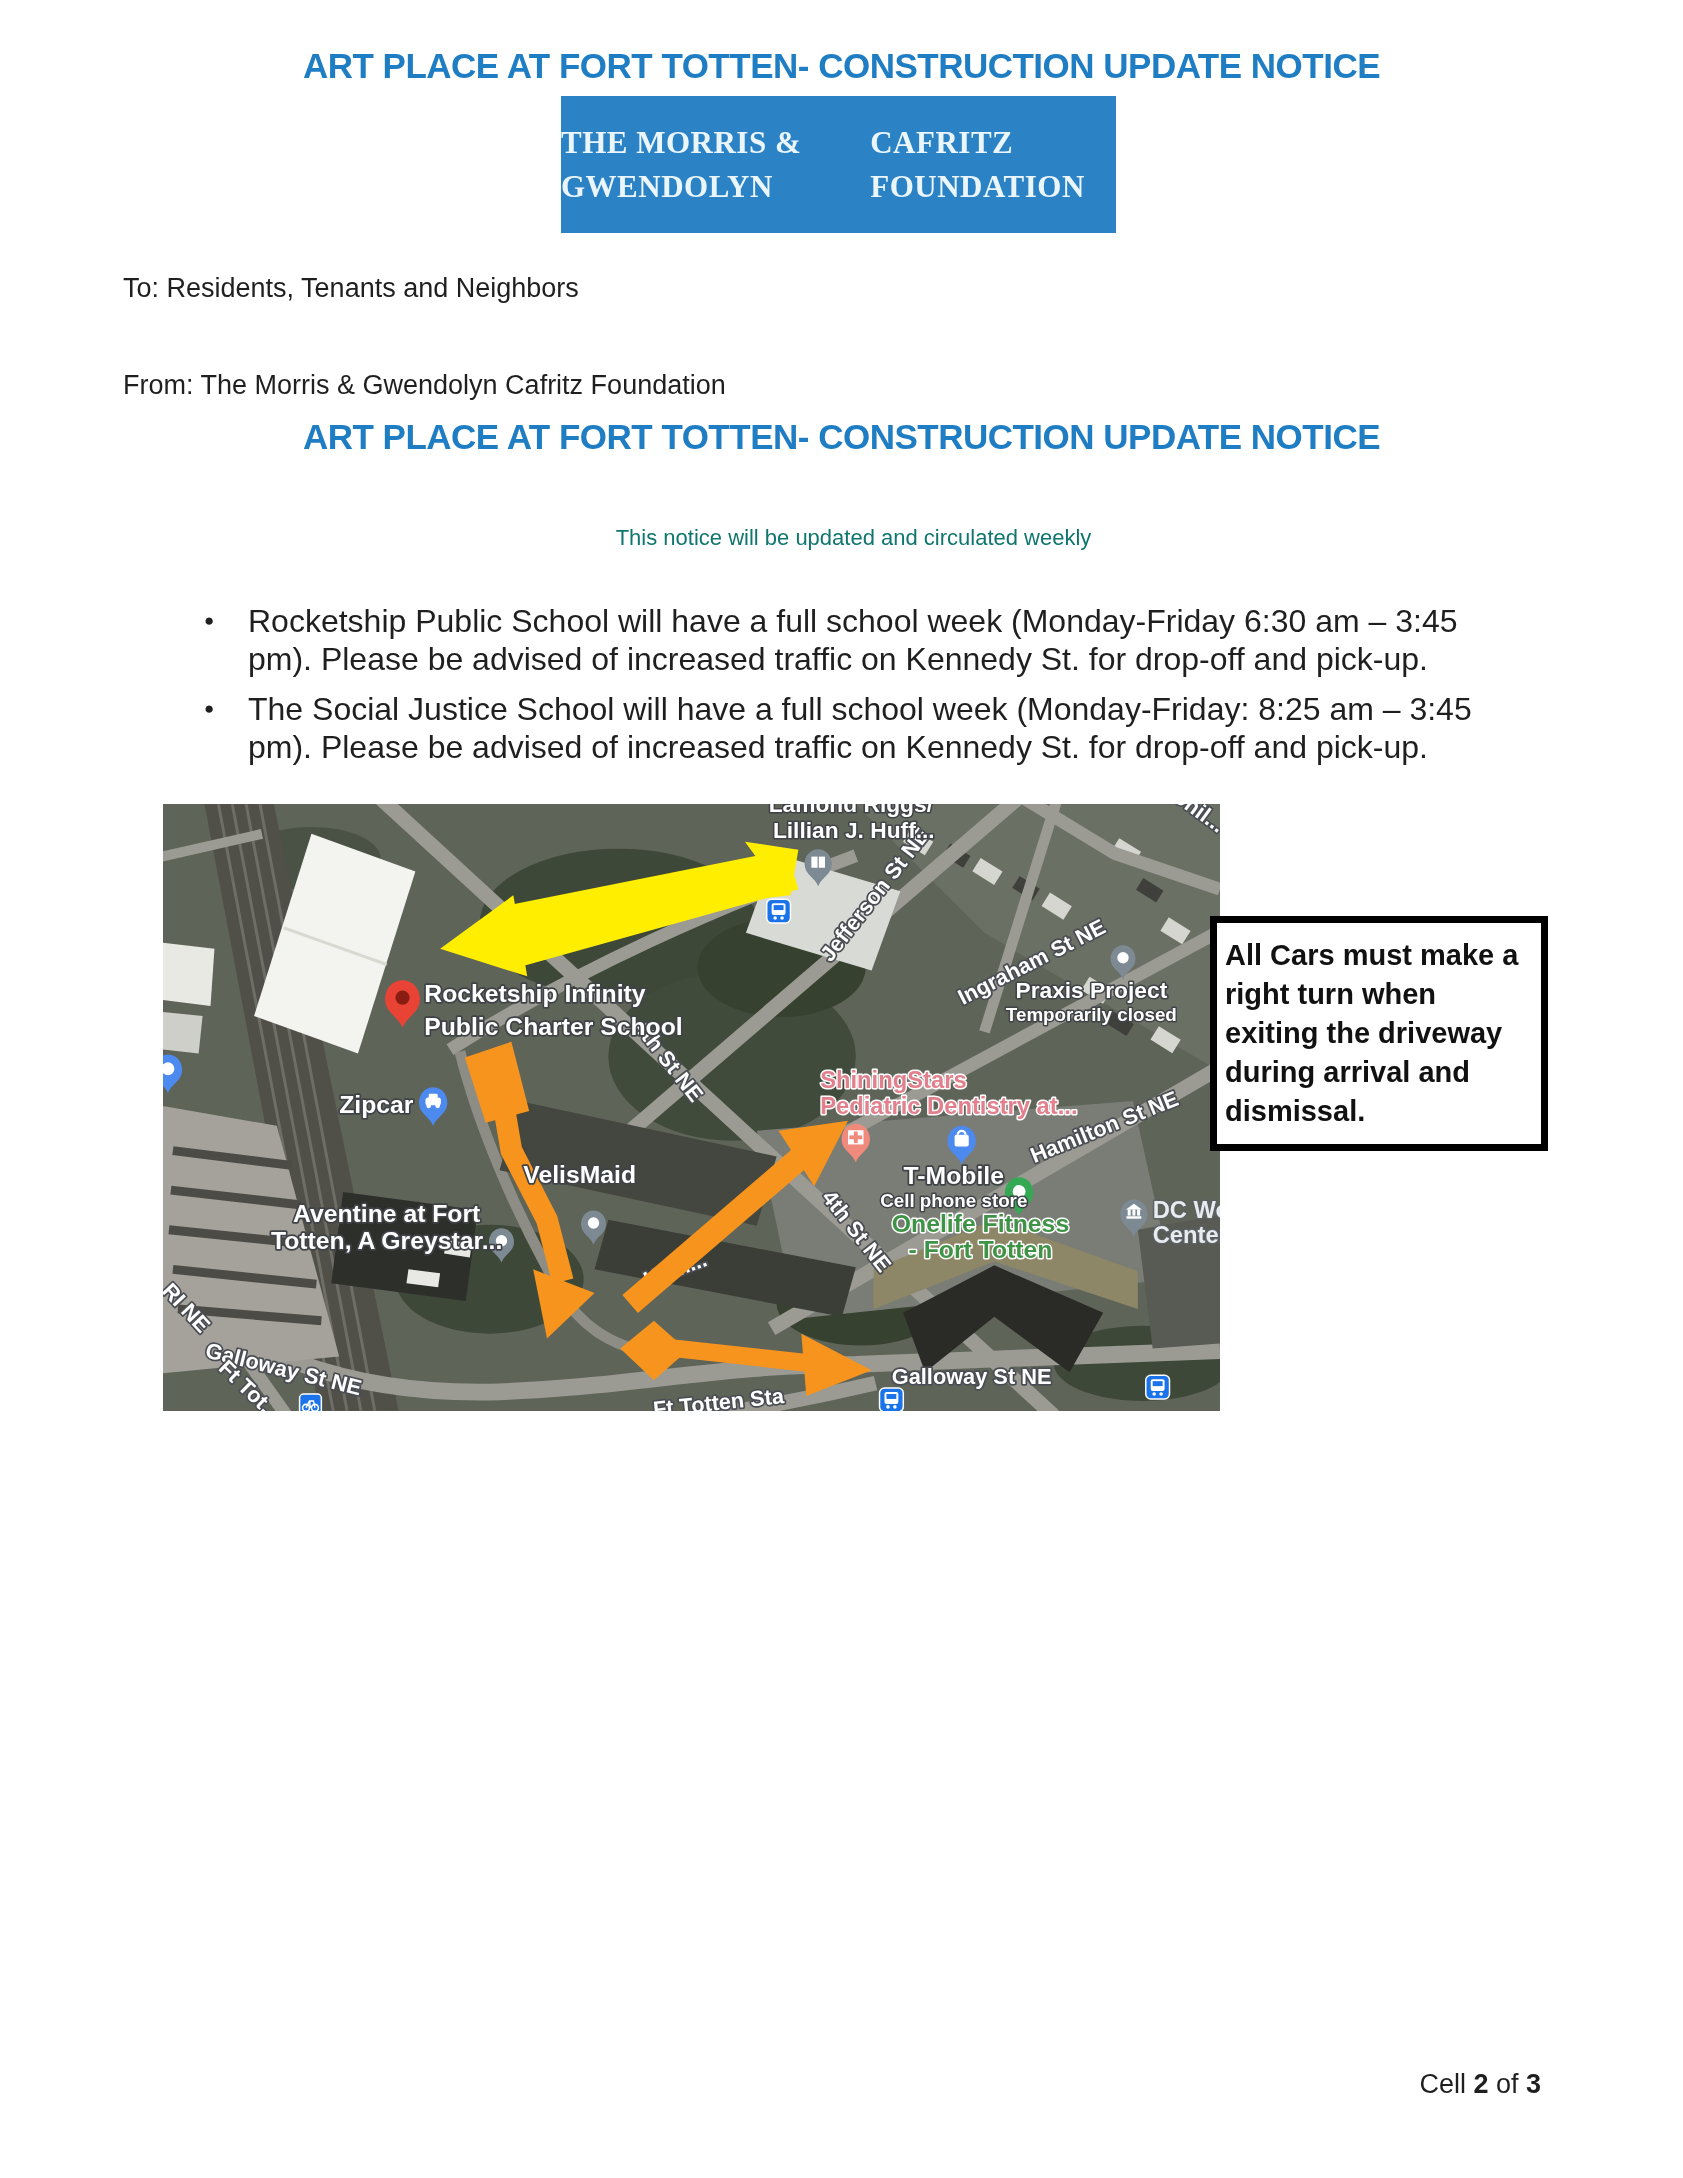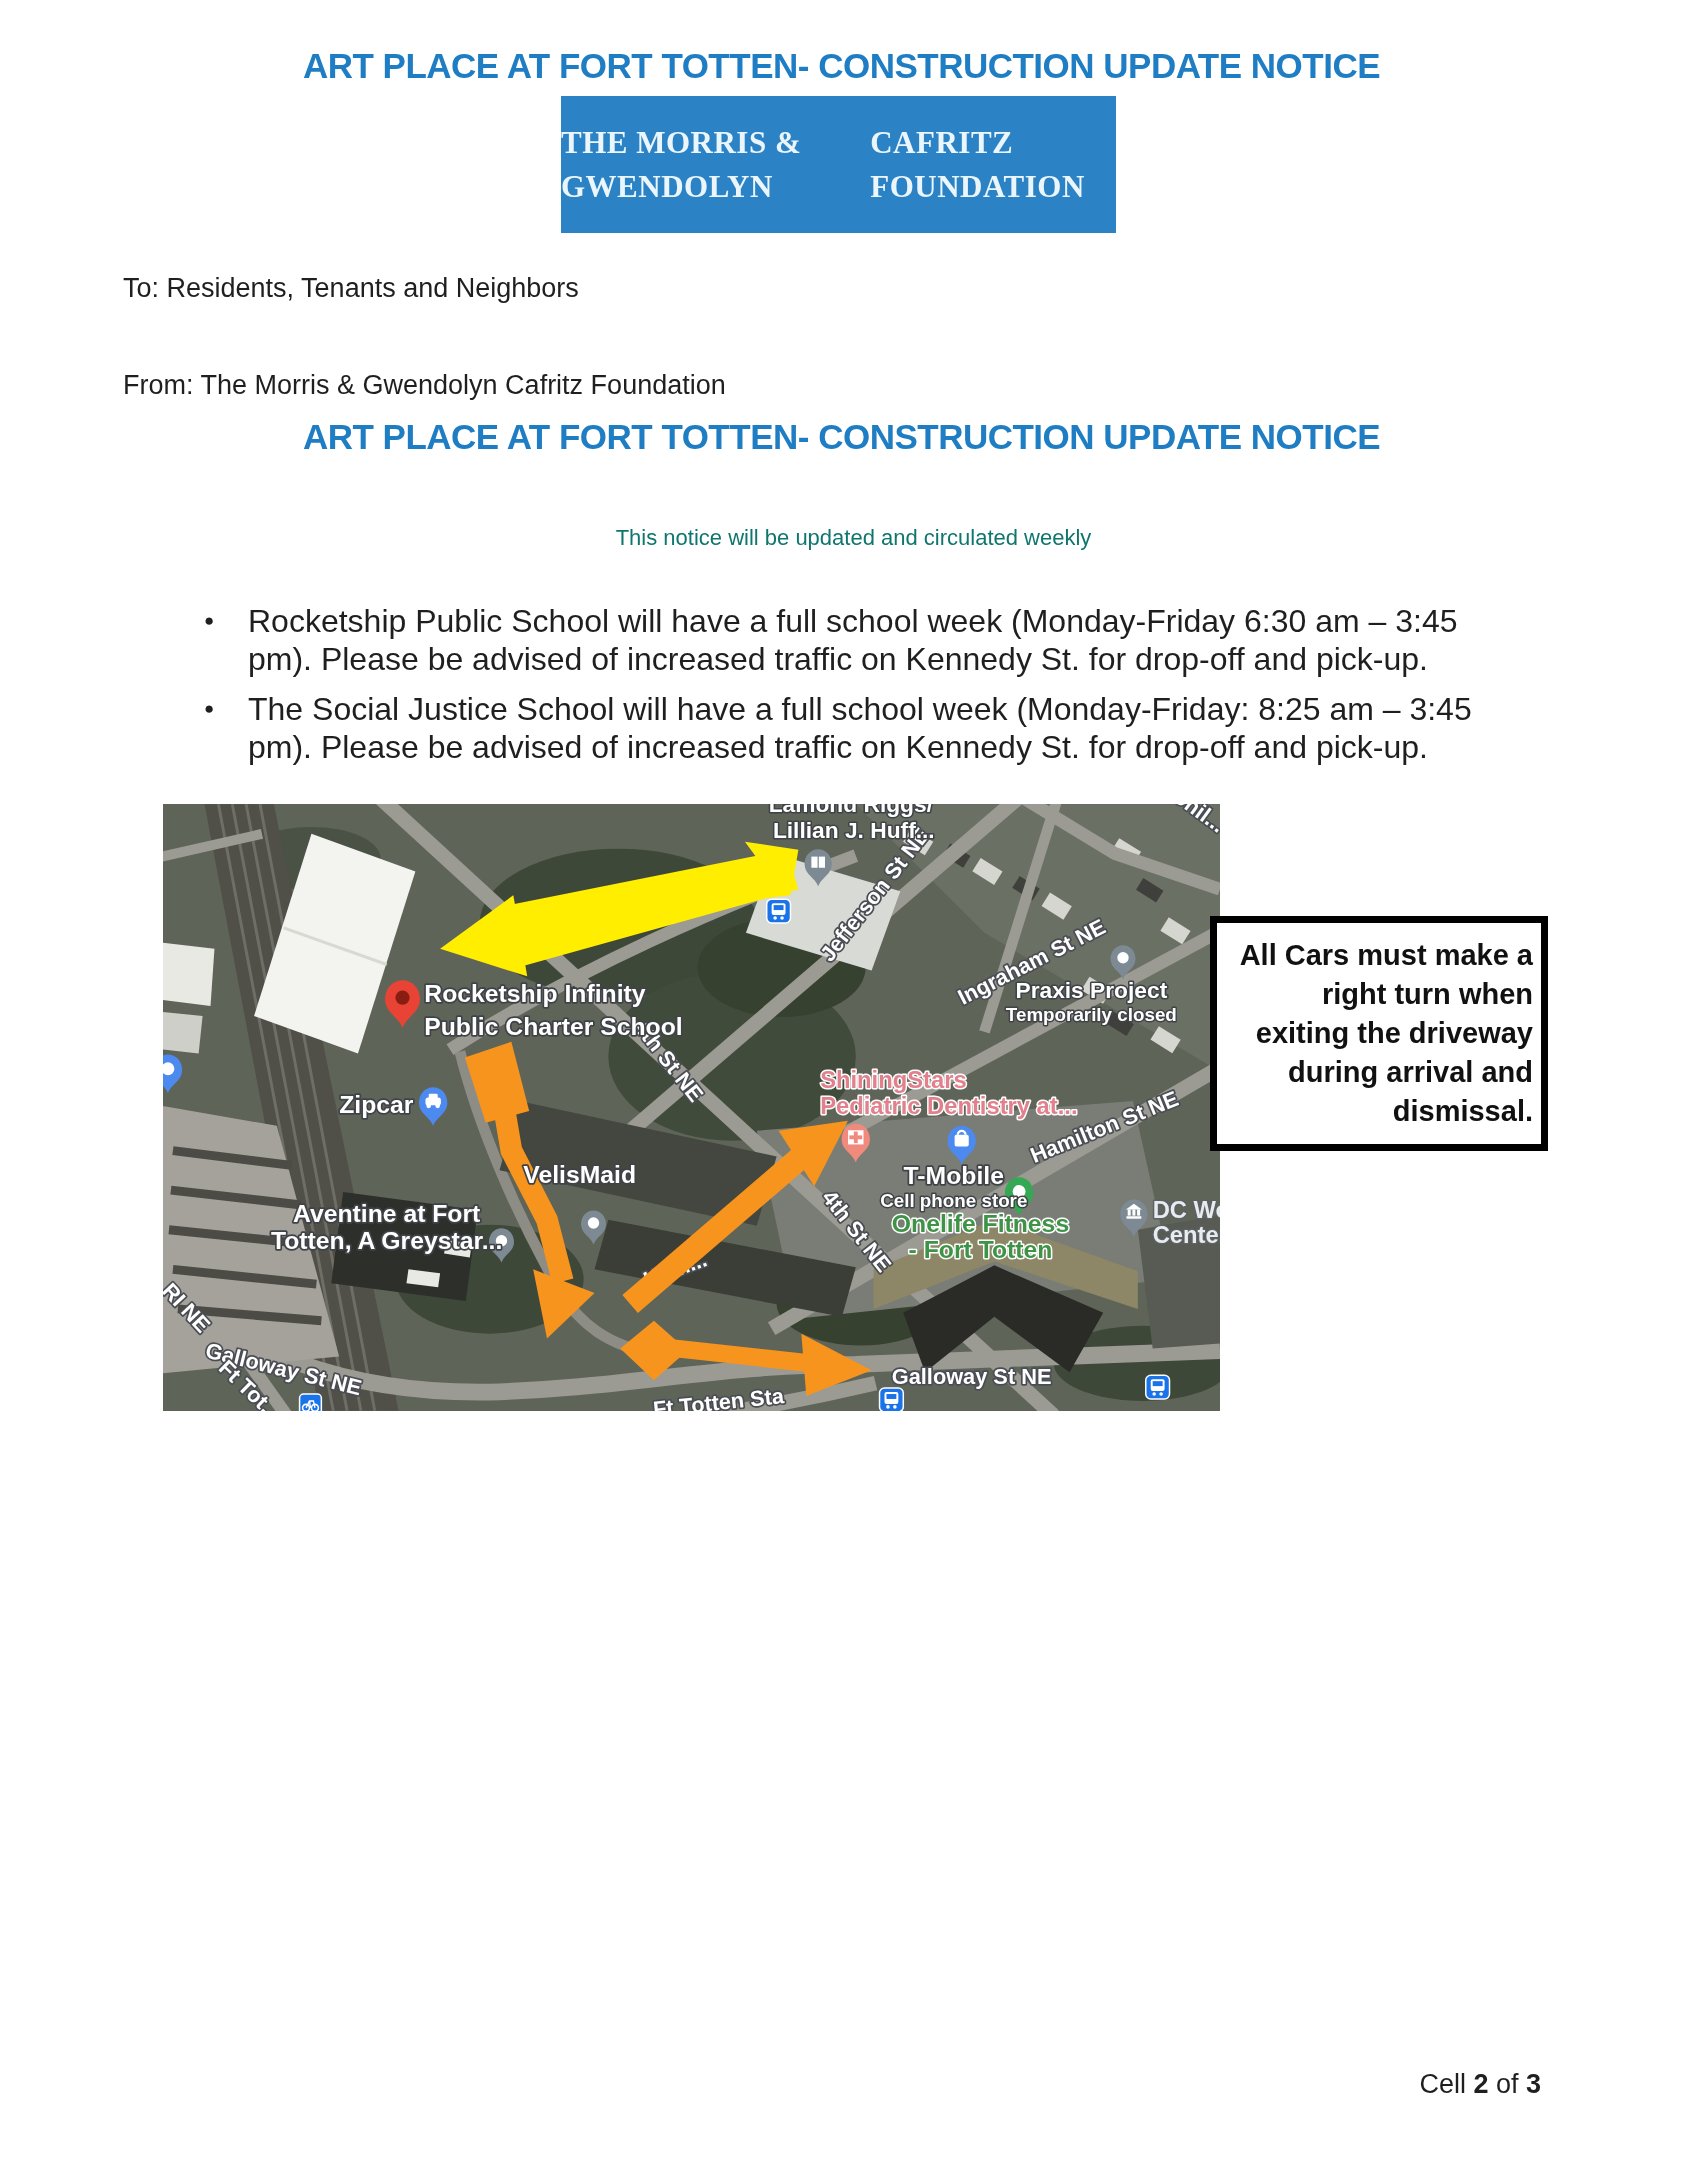--- a/index.html
+++ b/index.html
@@ -20,21 +20,21 @@
              font-size:27px;color:#2585C7;}
   .subtitle{position:absolute;left:0;top:513px;width:1683px;margin:12px;text-align:center;
             font-size:22px;color:#0f766e;}
   .sup{vertical-align:super;font-size:0.62em;}
   .bullets{position:absolute;left:202px;top:602px;width:1299px;margin:0;padding:0;list-style:none;}
   .bullets li{position:relative;padding-left:46px;margin-bottom:12px;font-size:32px;line-height:38px;}
   .bullets li::before{content:"\25CF";position:absolute;left:2px;top:0;font-size:17px;line-height:38px;}
   .map-wrap{position:absolute;left:163px;top:804px;width:1057px;height:607px;overflow:hidden;
             background:#5f6459;}
   .callout{position:absolute;left:1210px;top:916px;width:338px;box-sizing:border-box;
-           border:7px solid #000;background:#fff;padding:13px 8px;text-align:right;
+           border:7px solid #000;background:#fff;padding:13px 8px;text-align:left;
            font-size:29px;line-height:39px;font-weight:bold;color:#111;}
   .footer{position:absolute;top:2069px;right:142px;font-size:27px;color:#1f1f1f;}
   .footer b{font-weight:bold;}
   
   .street{font-family:"Liberation Sans",sans-serif;font-weight:bold;font-size:22px;fill:#fff;
           stroke:#4a4e54;stroke-width:3.5px;paint-order:stroke;stroke-linejoin:round;}
   .poi{font-family:"Liberation Sans",sans-serif;font-weight:bold;font-size:25px;fill:#fff;
        stroke:#3f4347;stroke-width:3.5px;paint-order:stroke;stroke-linejoin:round;}
   .poi-md{font-family:"Liberation Sans",sans-serif;font-weight:bold;font-size:23px;fill:#fff;
        stroke:#3f4347;stroke-width:3.2px;paint-order:stroke;stroke-linejoin:round;}

